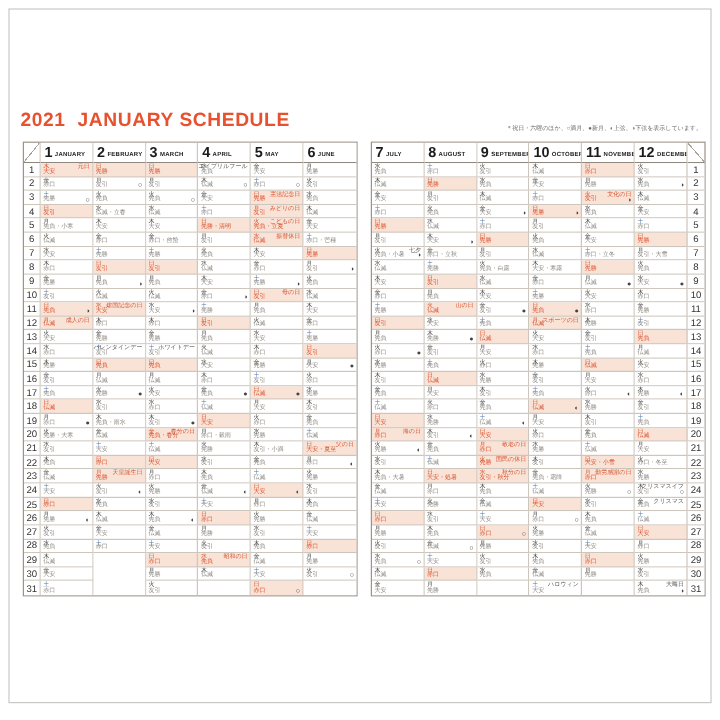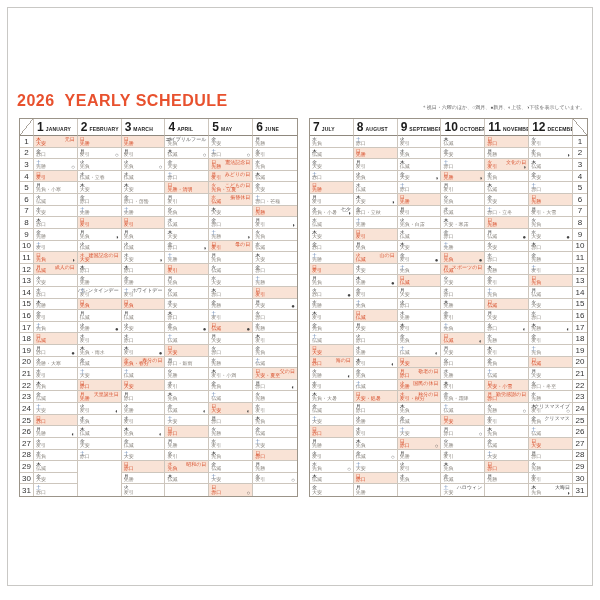--- a/index.html
+++ b/index.html
@@ -34,21 +34,21 @@
   .day.red .wd,.day.red .rk,.day.red .lbl,.day.red .lbl.obs{color:#d8512e}
   .day.sat .wd{color:#5578ad}
   .moon{position:absolute;bottom:0px;right:2px;font-size:6px;line-height:6px;color:#444}
 </style>
 </head>
 <body>
 
 <div class="frame"></div>
 
 <div class="title">
-  <span>2026</span><span class="gap"></span><span>YEARLY SCHEDULE</span>
+  <span>2021</span><span class="gap"></span><span>JANUARY SCHEDULE</span>
 </div>
 
 <div class="note">＊祝日・六曜のほか、○満月、●新月、◐上弦、◑下弦を表示しています。</div>
 
 <div id="cal-left" class="cal">
     <div class="cell corner hd diagl" style="grid-column:1;grid-row:1"></div>
     <div class="cell hd " style="grid-column:2;grid-row:1">
       <span class="mnum">1</span>
       <span class="mname">JANUARY</span>
     </div>

